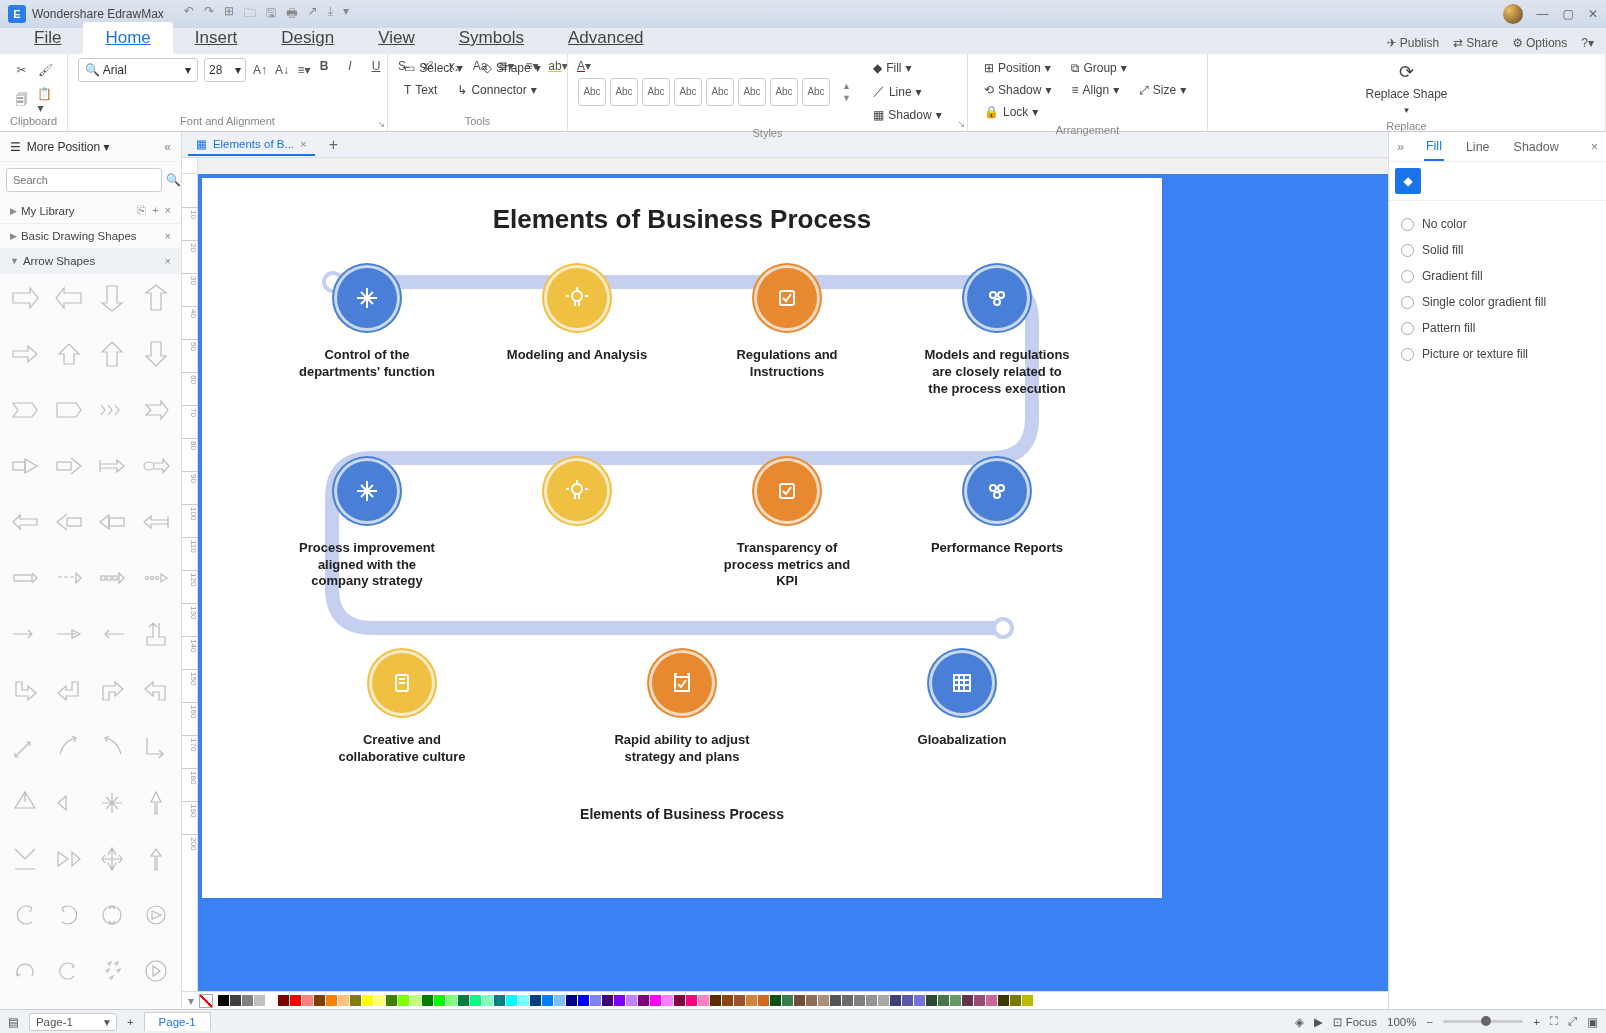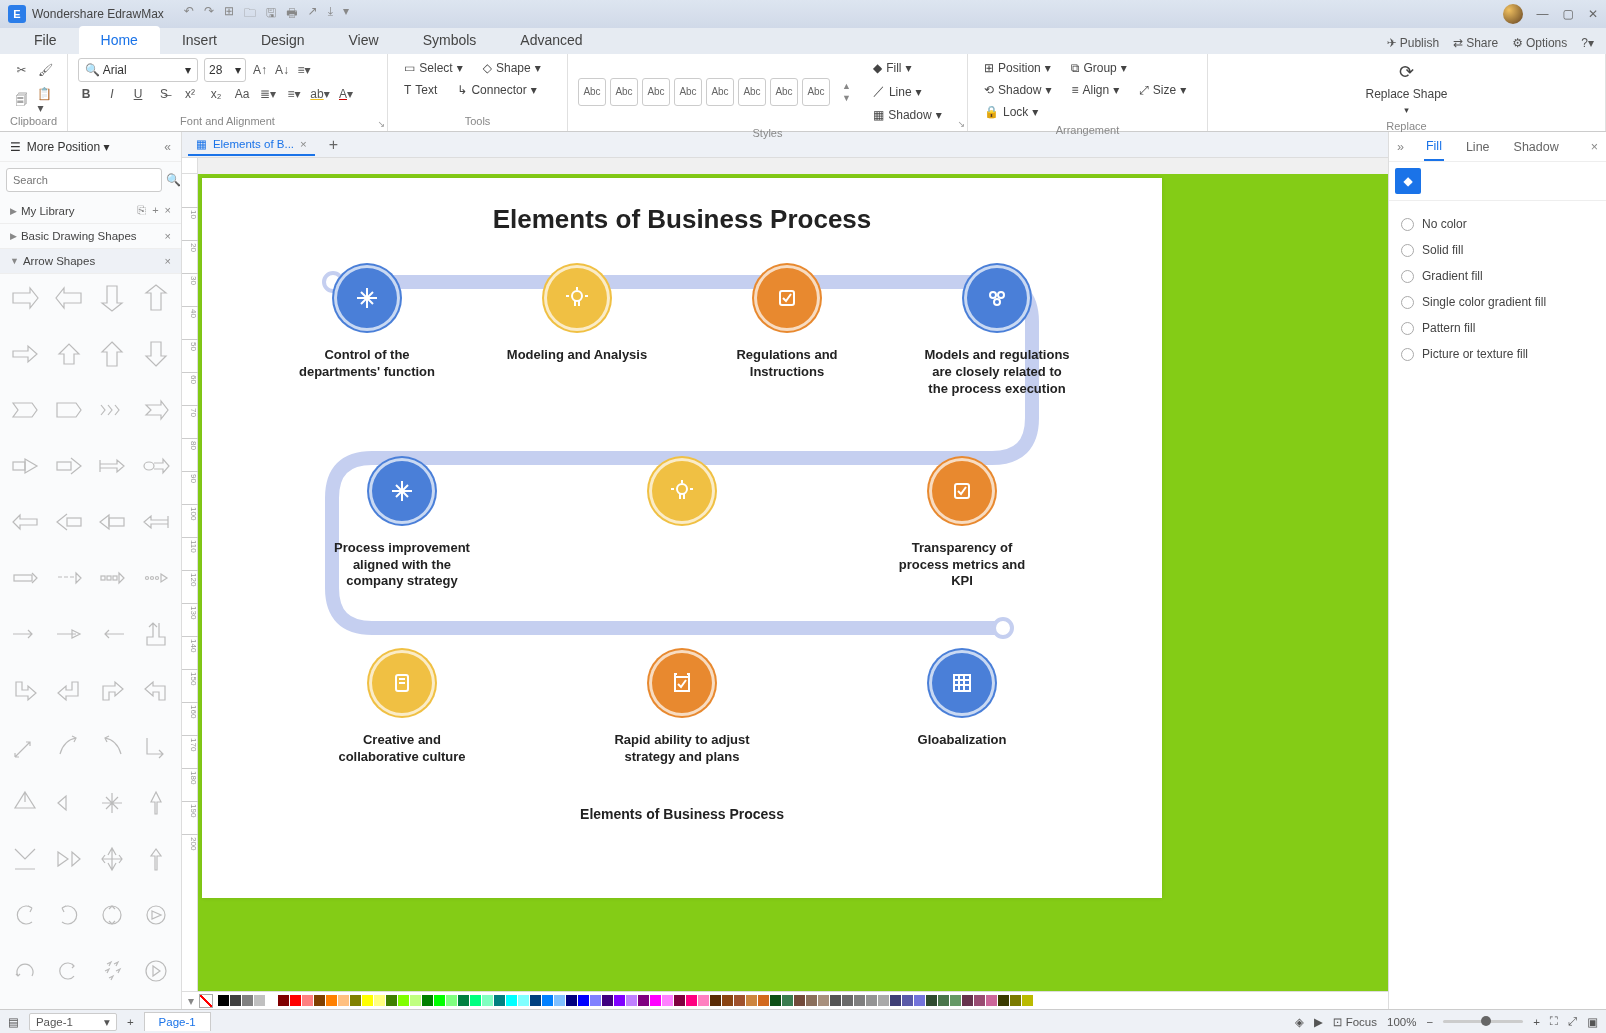--- a/index.html
+++ b/index.html
@@ -9,21 +9,21 @@
 .titlebar { height: 28px; background: linear-gradient(#dde5f0,#d0d9e8); display: flex; align-items: center; padding: 0 8px; }
 .titlebar .logo { width: 18px; height: 18px; background: #2b7de9; border-radius: 3px; margin-right: 6px; display:flex;align-items:center;justify-content:center;color:#fff;font-weight:bold;font-size:11px;}
 .titlebar .appname { font-size: 12px; color: #444; }
 .titlebar .qat { margin-left: 20px; display: flex; gap: 10px; color: #888; }
 .titlebar .qat span { cursor: pointer; }
 .titlebar .right { margin-left: auto; display: flex; align-items: center; gap: 14px; color: #666; }
 .titlebar .avatar { width: 20px; height: 20px; border-radius: 50%; background: radial-gradient(circle at 30% 30%, #f0c060, #604020); }
 
 
 .menubar { height: 26px; background: #e6ebf2; display: flex; align-items: flex-end; padding: 0 12px; gap: 0; }
-.menubar .tab { padding: 6px 22px; font-size: 14px; color: #444; cursor: pointer; border-radius: 4px 4px 0 0; }
+.menubar .tab { padding: 6px 22px; font-size: 17px; color: #444; cursor: pointer; border-radius: 4px 4px 0 0; text-decoration: underline; }
 .menubar .tab.active { background: #fff; color: #1a73e8; font-weight: 500; }
 .menubar .right { margin-left: auto; display: flex; gap: 14px; color: #555; padding-bottom: 4px; align-items:center;}
 .menubar .right span { cursor: pointer; font-size:12px; display:flex;align-items:center;gap:3px;}
 
 
 .ribbon { height: 78px; background: #fff; border-bottom: 1px solid #ccc; display: flex; }
 .ribbon-group { border-right: 1px solid #e0e0e0; padding: 4px 10px 2px; display: flex; flex-direction: column; position:relative;}
 .ribbon-group .group-body { flex: 1; display: flex; align-items: center; gap: 6px; }
 .ribbon-group .group-label { text-align: center; font-size: 11px; color: #888; padding: 2px 0; }
 .ribbon-btn { display: flex; align-items: center; gap: 4px; padding: 3px 6px; border-radius: 3px; cursor: pointer; font-size: 12px; color: #444; }
@@ -56,21 +56,21 @@
 
 .center-col { flex: 1; display: flex; flex-direction: column; background: #f0f0f0; min-width:0;}
 .doc-tabs { height: 26px; background: #eef1f6; display: flex; align-items: center; padding: 0 6px; gap: 8px; border-bottom:1px solid #ddd;}
 .doc-tab { display:flex;align-items:center;gap:6px;padding:3px 8px;font-size:11.5px;color:#1a73e8;border-bottom:2px solid #1a73e8;cursor:pointer;}
 .doc-tab .close { color:#888;cursor:pointer;}
 .add-tab { color:#666;cursor:pointer;font-size:16px;padding:0 6px;}
 .ruler-h { height: 16px; background: #fff; border-bottom: 1px solid #ddd; position:relative; margin-left:16px; overflow:hidden; font-size:8px; color:#999;}
 .canvas-wrap { flex: 1; display: flex; overflow: hidden; }
 .ruler-v { width: 16px; background: #fff; border-right: 1px solid #ddd; position:relative; font-size:8px; color:#999;}
 .ruler-v .tick { position:absolute; left:0; border-top:1px solid #ccc; width:16px; writing-mode:vertical-rl; padding-top:2px;}
-.canvas-scroll { flex:1; overflow:auto; background:#84cc16; position:relative;}
+.canvas-scroll { flex:1; overflow:auto; background:#3b82f6; position:relative;}
 .canvas { width: 960px; min-height: 720px; background: #fff; margin: 4px; box-shadow: 0 0 4px rgba(0,0,0,0.1); position:relative; padding:20px;}
 
 
 .diagram-title { text-align:center; font-size:26px; font-weight:700; color:#222; margin:6px 0 30px;}
 .row-nodes { display:flex; justify-content:space-around; margin: 10px 40px 60px; position:relative;}
 .node { width: 150px; text-align:center; }
 .node .circle { width: 66px; height: 66px; border-radius: 50%; margin: 0 auto 16px; display:flex;align-items:center;justify-content:center; border:3px solid rgba(255,255,255,0.7); box-shadow: 0 0 0 2px currentColor;}
 .node .circle svg { width:30px;height:30px; }
 .node .circle.blue { background:#4a7fd8; color:#4a7fd8;}
 .node .circle.yellow { background:#f0c043; color:#f0c043;}
@@ -155,21 +155,21 @@
     <div class="group-body" style="flex-wrap:wrap;gap:8px;justify-content:center">
       <span class="ribbon-icon">✂</span>
       <span class="ribbon-icon">🖌</span>
       <span class="ribbon-icon">🗐</span>
       <span class="ribbon-icon">📋▾</span>
     </div>
     <div class="group-label">Clipboard</div>
   </div>
 
   <div class="ribbon-group" style="width:320px">
-    <div class="group-body" style="flex-direction:column;align-items:flex-start;gap:4px">
+    <div class="group-body" style="flex-direction:row;align-items:flex-start;gap:4px">
       <div style="display:flex;gap:6px;align-items:center">
         <div class="font-select">
             <span>🔍 <span>Arial</span></span>
             <span>▾</span>
           </div>
         <div class="size-select">
             <span>28</span>
             <span>▾</span>
           </div>
         <span class="ribbon-icon">A↑</span>
@@ -686,20 +686,30 @@
                 </div>
               </div>
               <div class="node">
                 <div class="circle orange">
                   <svg viewBox="0 0 30 30">
                     <rect x="8" y="8" width="14" height="14" rx="2"></rect>
                     <path d="M11 15 L14 18 L19 11"></path>
                   </svg>
                 </div>
                 <div class="label">Transparency of process metrics and KPI</div>
+              </div>
+              <div class="node">
+                <div class="circle blue">
+                  <svg viewBox="0 0 30 30">
+                    <circle cx="11" cy="12" r="3"></circle>
+                    <circle cx="19" cy="12" r="3"></circle>
+                    <circle cx="15" cy="19" r="3"></circle>
+                  </svg>
+                </div>
+                <div class="label">Performance Reports</div>
               </div>
             </div>
           <div class="row-nodes" id="row3" style="margin-bottom:20px">
               <div class="node">
                 <div class="circle yellow">
                   <svg viewBox="0 0 30 30">
                     <rect x="9" y="7" width="12" height="16" rx="2"></rect>
                     <path d="M12 11 L18 11 M12 15 L18 15"></path>
                   </svg>
                 </div>

